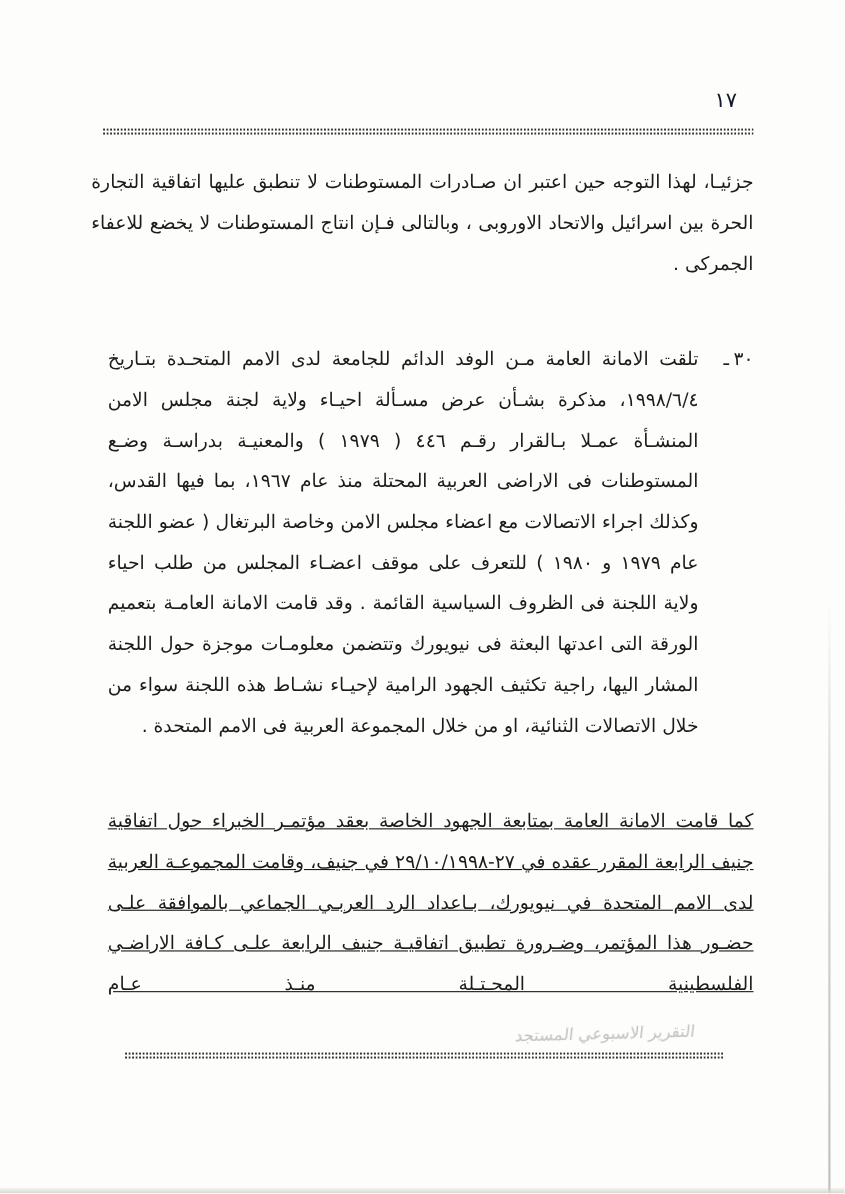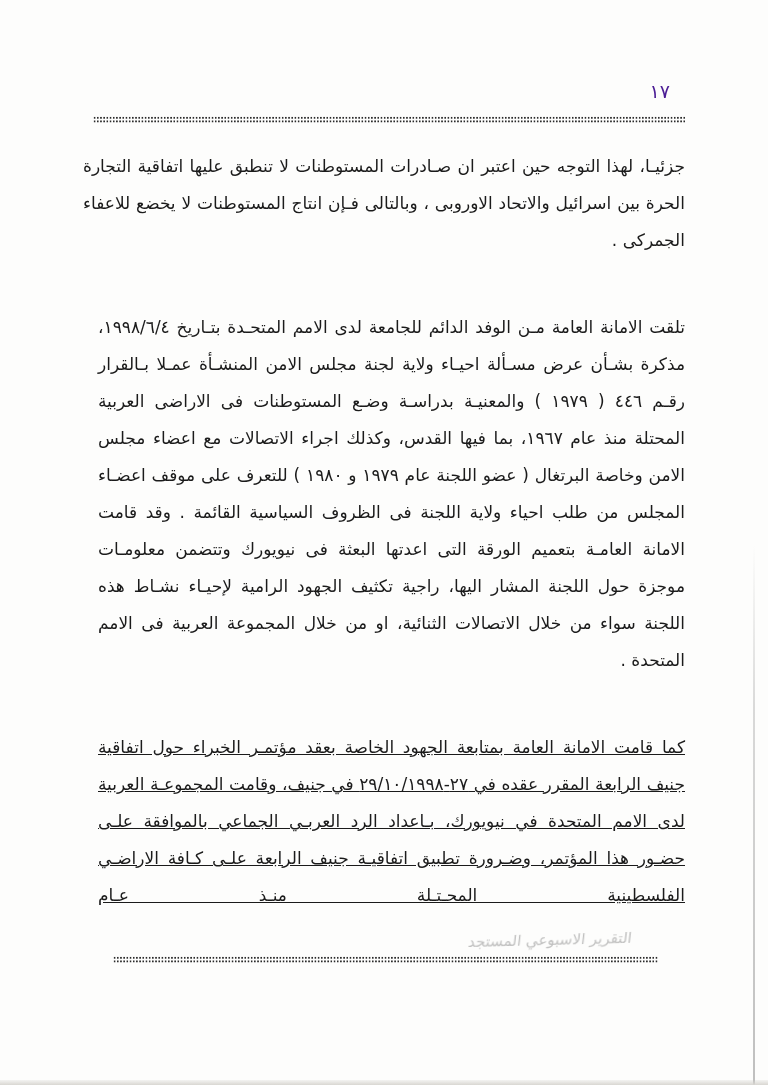--- a/index.html
+++ b/index.html
@@ -13,21 +13,21 @@
     color: #1b1b1b;
     overflow: hidden;
     direction: rtl;
   }
   .page-number {
     position: absolute;
     top: 80px;
     right: 98px;
     font-size: 19px;
     letter-spacing: 1px;
-    color: #4c1d95;
+    color: #0f172a;
   }
   .dotted-rule {
     position: absolute;
     height: 7px;
     background-image: radial-gradient(circle, #2b2b2b 0.7px, transparent 1px);
     background-size: 3.2px 3.6px;
   }
   .rule-top { top: 116px; right: 83px; width: 592px; }
   .rule-bottom { top: 956px; right: 110px; width: 545px; }
   .content {
@@ -96,20 +96,23 @@
 
   <div class="page-number">١٧</div>
 
   <div class="dotted-rule rule-top"></div>
 
   <main class="content">
 
     <p class="intro">جزئيـا، لهذا التوجه حين اعتبر ان صـادرات المستوطنات لا تنطبق عليها اتفاقية التجارة الحرة بين اسرائيل والاتحاد الاوروبى ، وبالتالى فـإن انتاج المستوطنات لا يخضع للاعفاء الجمركى .</p>
 
     <div class="npara">
+      <div class="num">
+        <span>٣٠</span><span class="dash">ـ</span>
+      </div>
       <p class="ntext">تلقت الامانة العامة مـن الوفد الدائم للجامعة لدى الامم المتحـدة بتـاريخ ١٩٩٨/٦/٤، مذكرة بشـأن عرض مسـألة احيـاء ولاية لجنة مجلس الامن المنشـأة عمـلا بـالقرار رقـم ٤٤٦ ( ١٩٧٩ ) والمعنيـة بدراسـة وضـع المستوطنات فى الاراضى العربية المحتلة منذ عام ١٩٦٧، بما فيها القدس، وكذلك اجراء الاتصالات مع اعضاء مجلس الامن وخاصة البرتغال ( عضو اللجنة عام ١٩٧٩ و ١٩٨٠ ) للتعرف على موقف اعضـاء المجلس من طلب احياء ولاية اللجنة فى الظروف السياسية القائمة . وقد قامت الامانة العامـة بتعميم الورقة التى اعدتها البعثة فى نيويورك وتتضمن معلومـات موجزة حول اللجنة المشار اليها، راجية تكثيف الجهود الرامية لإحيـاء نشـاط هذه اللجنة سواء من خلال الاتصالات الثنائية، او من خلال المجموعة العربية فى الامم المتحدة .</p>
     </div>
 
     <div class="npara">
       <p class="ntext stretch-last">كما قامت الامانة العامة بمتابعة الجهود الخاصة بعقد مؤتمـر الخبراء حول اتفاقية جنيف الرابعة المقرر عقده في ٢٧-٢٩/١٠/١٩٩٨ في جنيف، وقامت المجموعـة العربية لدى الامم المتحدة في نيويورك، بـاعداد الرد العربـي الجماعي بالموافقة علـى حضـور هذا المؤتمر، وضـرورة تطبيق اتفاقيـة جنيف الرابعة علـى كـافة الاراضـي الفلسطينية المحـتـلة منـذ عـام</p>
     </div>
 
   </main>
 
   <div class="stamp">التقرير الاسبوعي المستجد</div>

